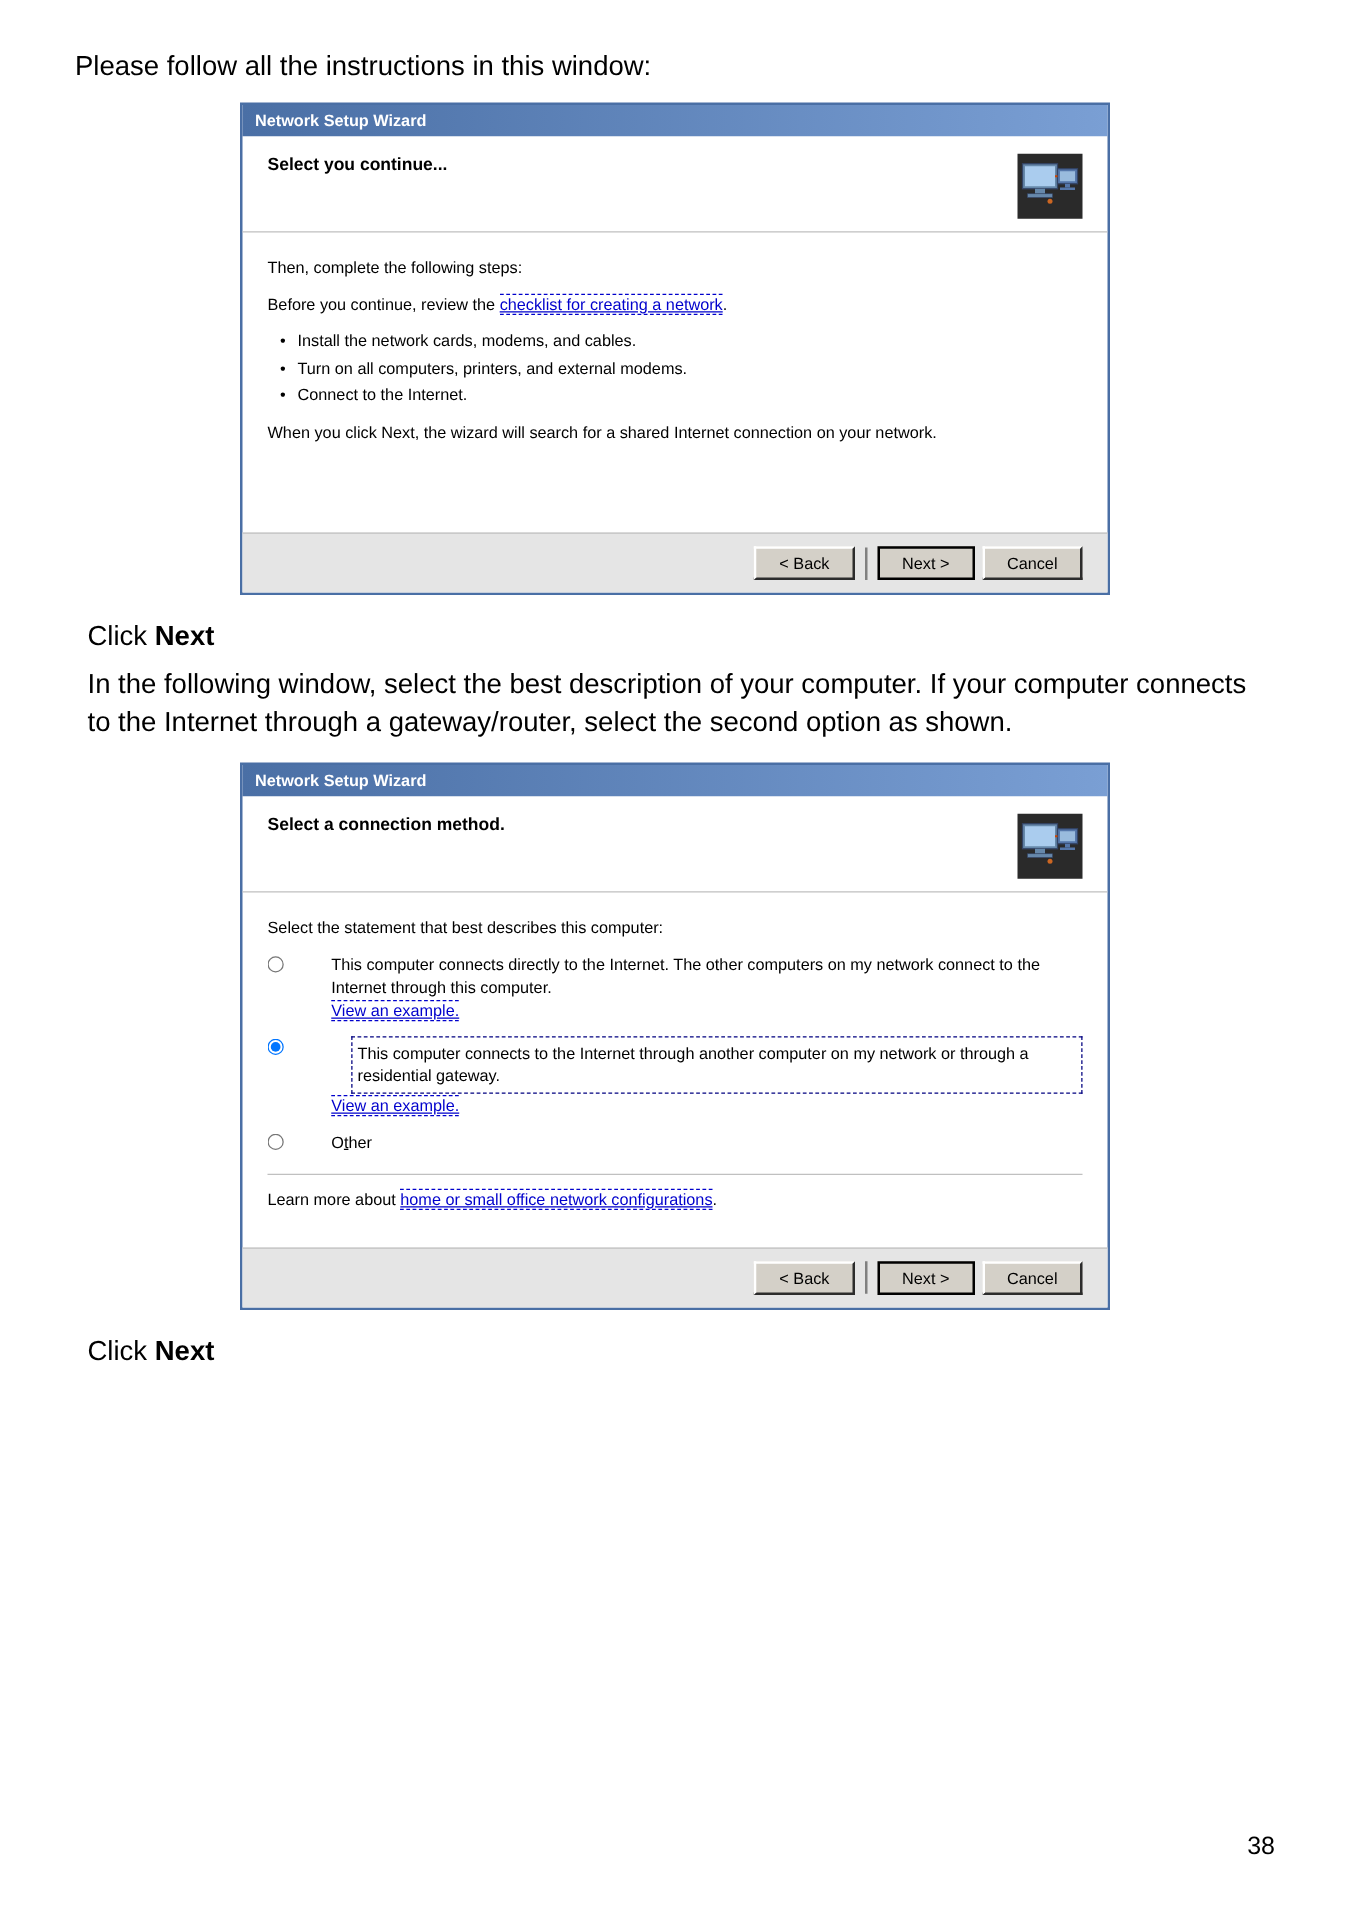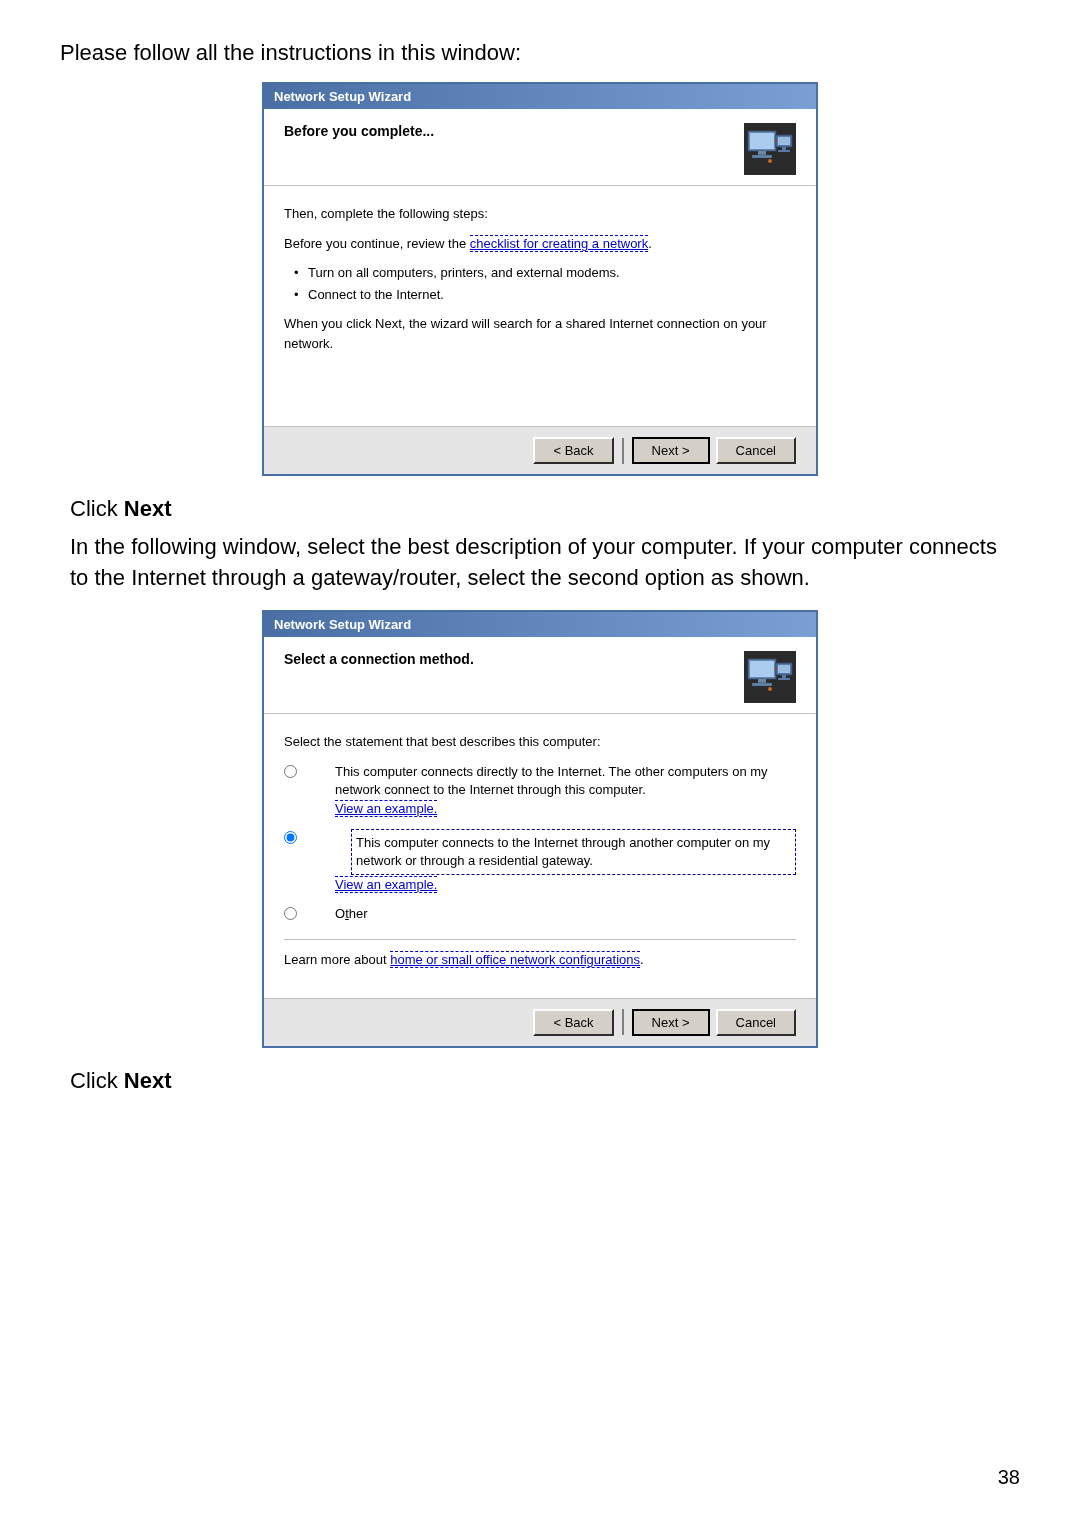--- a/index.html
+++ b/index.html
@@ -15,21 +15,21 @@
 
     .page-header {
       font-size: 22px;
       margin-bottom: 16px;
       font-weight: normal;
     }
 
     .wizard-window {
       border: 2px solid #4a6fa5;
       background: #ffffff;
-      width: 556px;
+      width: 696px;
       margin: 0 auto 20px auto;
     }
 
     .wizard-titlebar {
       background: linear-gradient(to right, #4a6fa5, #7a9fd4);
       color: #ffffff;
       font-weight: bold;
       font-size: 13px;
       padding: 5px 10px;
       display: flex;
@@ -175,21 +175,21 @@
 <p class="page-header">Please follow all the instructions in this window:</p>
 
 <div class="wizard-window">
 
   <div class="wizard-titlebar">
     <span>Network Setup Wizard</span>
   </div>
 
   <div class="wizard-header">
     <div>
-      <span class="wizard-header-title">Before you complete...</span>
+      <span class="wizard-header-title">Select you continue...</span>
     </div>
     <div class="wizard-icon">
 
       <svg viewBox="0 0 48 48" xmlns="http://www.w3.org/2000/svg">
         <rect x="2" y="6" width="28" height="20" fill="#6688aa" stroke="#334466" stroke-width="1"></rect>
         <rect x="4" y="8" width="24" height="16" fill="#aaccee"></rect>
         <rect x="12" y="26" width="8" height="4" fill="#6688aa"></rect>
         <rect x="6" y="30" width="20" height="3" fill="#6688aa" stroke="#334466" stroke-width="0.5"></rect>
         <rect x="30" y="10" width="16" height="12" fill="#5577aa" stroke="#334466" stroke-width="1"></rect>
         <rect x="32" y="12" width="12" height="8" fill="#99bbdd"></rect>
@@ -201,20 +201,21 @@
       </svg>
     </div>
   </div>
 
   <div class="wizard-body">
     <p>Then, complete the following steps:</p>
     <p>
       <span>Before you continue, review the </span><a class="link">checklist for creating a network</a><span>.</span>
     </p>
     <ul>
+      <li>Install the network cards, modems, and cables.</li>
       <li>Turn on all computers, printers, and external modems.</li>
       <li>Connect to the Internet.</li>
     </ul>
     <p>When you click Next, the wizard will search for a shared Internet connection on your network.</p>
   </div>
 
   <div class="wizard-footer">
     <button class="wizard-btn">&lt; Back</button>
     <div class="btn-separator"></div>
     <button class="wizard-btn wizard-btn-next">Next &gt;</button>

